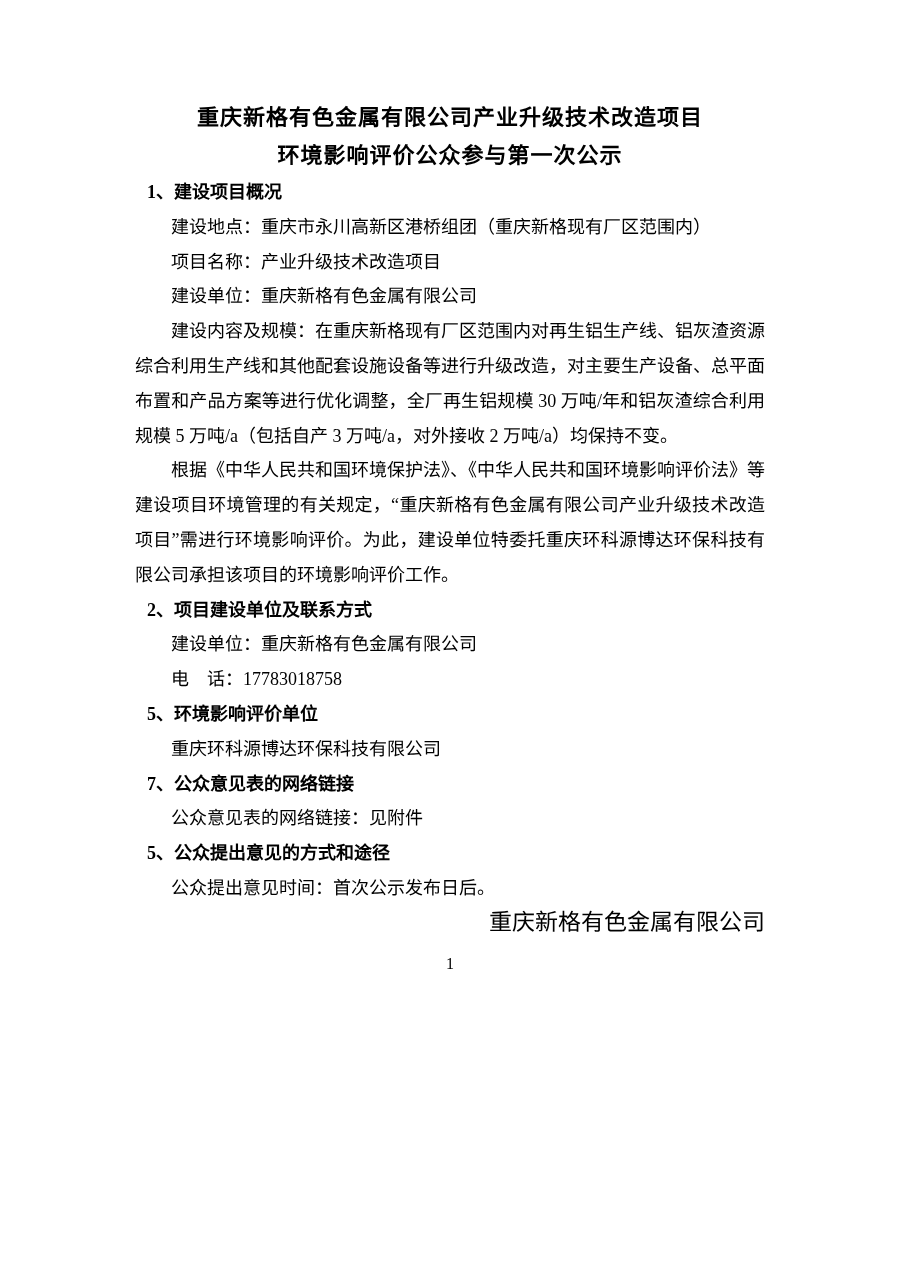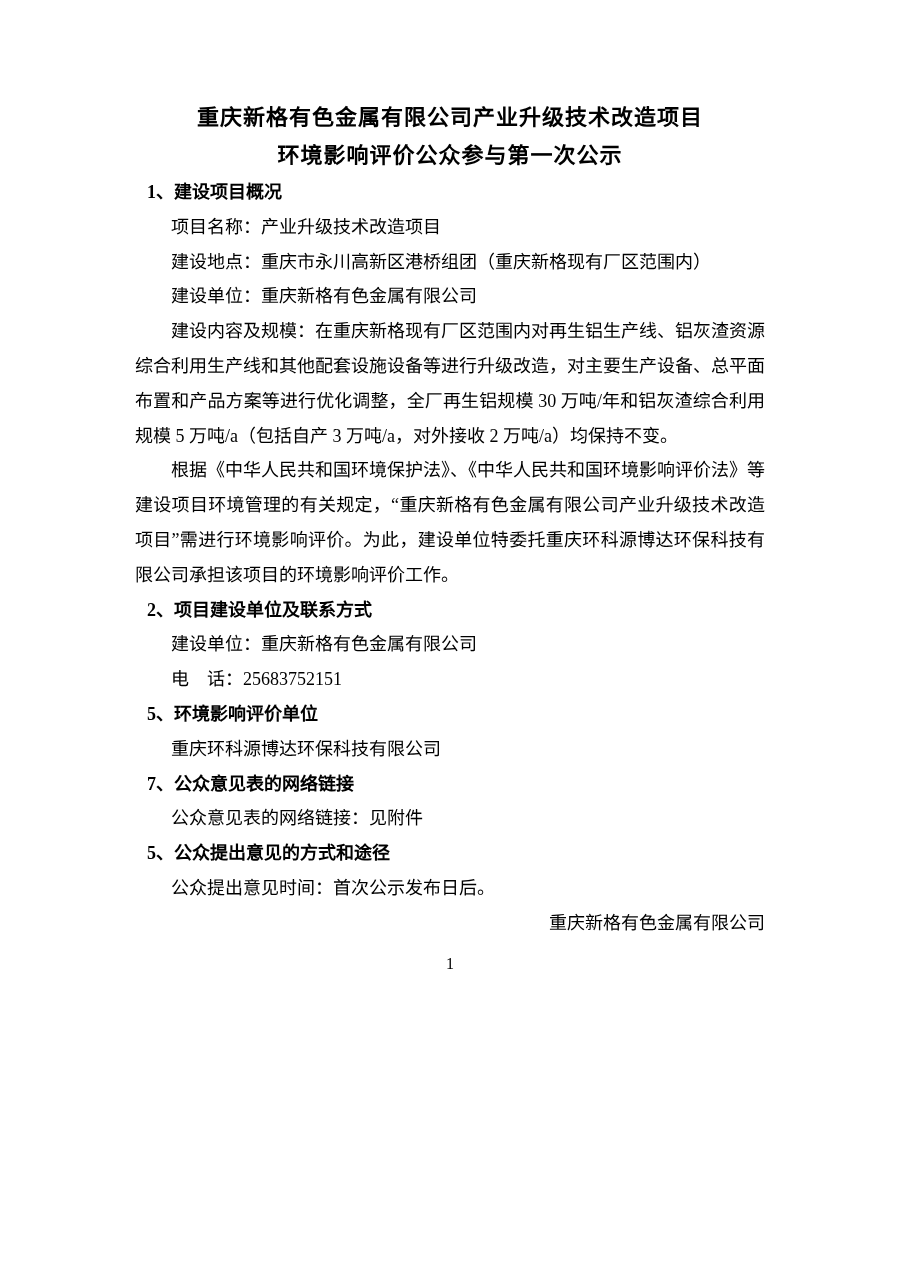--- a/index.html
+++ b/index.html
@@ -39,49 +39,49 @@
     padding-left: 36px;
   }
   .para {
     margin: 0;
     font-size: 18px;
     line-height: 34.8px;
     text-align: justify;
     text-indent: 36px;
   }
   .sign {
-    font-size: 18px;
+    font-size: 23px;
     line-height: 34.8px;
     text-align: right;
   }
   .page-number {
     font-size: 16px;
     line-height: 34.8px;
     text-align: center;
     margin-top: 6px;
   }
 </style>
 </head>
 <body>
 
 <div class="page">
 
   <h1 class="title">重庆新格有色金属有限公司产业升级技术改造项目</h1>
   <h1 class="title">环境影响评价公众参与第一次公示</h1>
 
   <div class="heading">1、建设项目概况</div>
+  <div class="item">建设地点：重庆市永川高新区港桥组团（重庆新格现有厂区范围内）</div>
   <div class="item">项目名称：产业升级技术改造项目</div>
-  <div class="item">建设地点：重庆市永川高新区港桥组团（重庆新格现有厂区范围内）</div>
   <div class="item">建设单位：重庆新格有色金属有限公司</div>
   <p class="para">建设内容及规模：在重庆新格现有厂区范围内对再生铝生产线、铝灰渣资源综合利用生产线和其他配套设施设备等进行升级改造，对主要生产设备、总平面布置和产品方案等进行优化调整，全厂再生铝规模 30 万吨/年和铝灰渣综合利用规模 5 万吨/a（包括自产 3 万吨/a，对外接收 2 万吨/a）均保持不变。</p>
   <p class="para">根据《中华人民共和国环境保护法》、《中华人民共和国环境影响评价法》等建设项目环境管理的有关规定，“重庆新格有色金属有限公司产业升级技术改造项目”需进行环境影响评价。为此，建设单位特委托重庆环科源博达环保科技有限公司承担该项目的环境影响评价工作。</p>
 
   <div class="heading">2、项目建设单位及联系方式</div>
   <div class="item">建设单位：重庆新格有色金属有限公司</div>
-  <div class="item">电　话：25683752151</div>
+  <div class="item">电　话：17783018758</div>
 
   <div class="heading">5、环境影响评价单位</div>
   <div class="item">重庆环科源博达环保科技有限公司</div>
 
   <div class="heading">7、公众意见表的网络链接</div>
   <div class="item">公众意见表的网络链接：见附件</div>
 
   <div class="heading">5、公众提出意见的方式和途径</div>
   <p class="para">公众提出意见时间：首次公示发布日后。</p>
 

